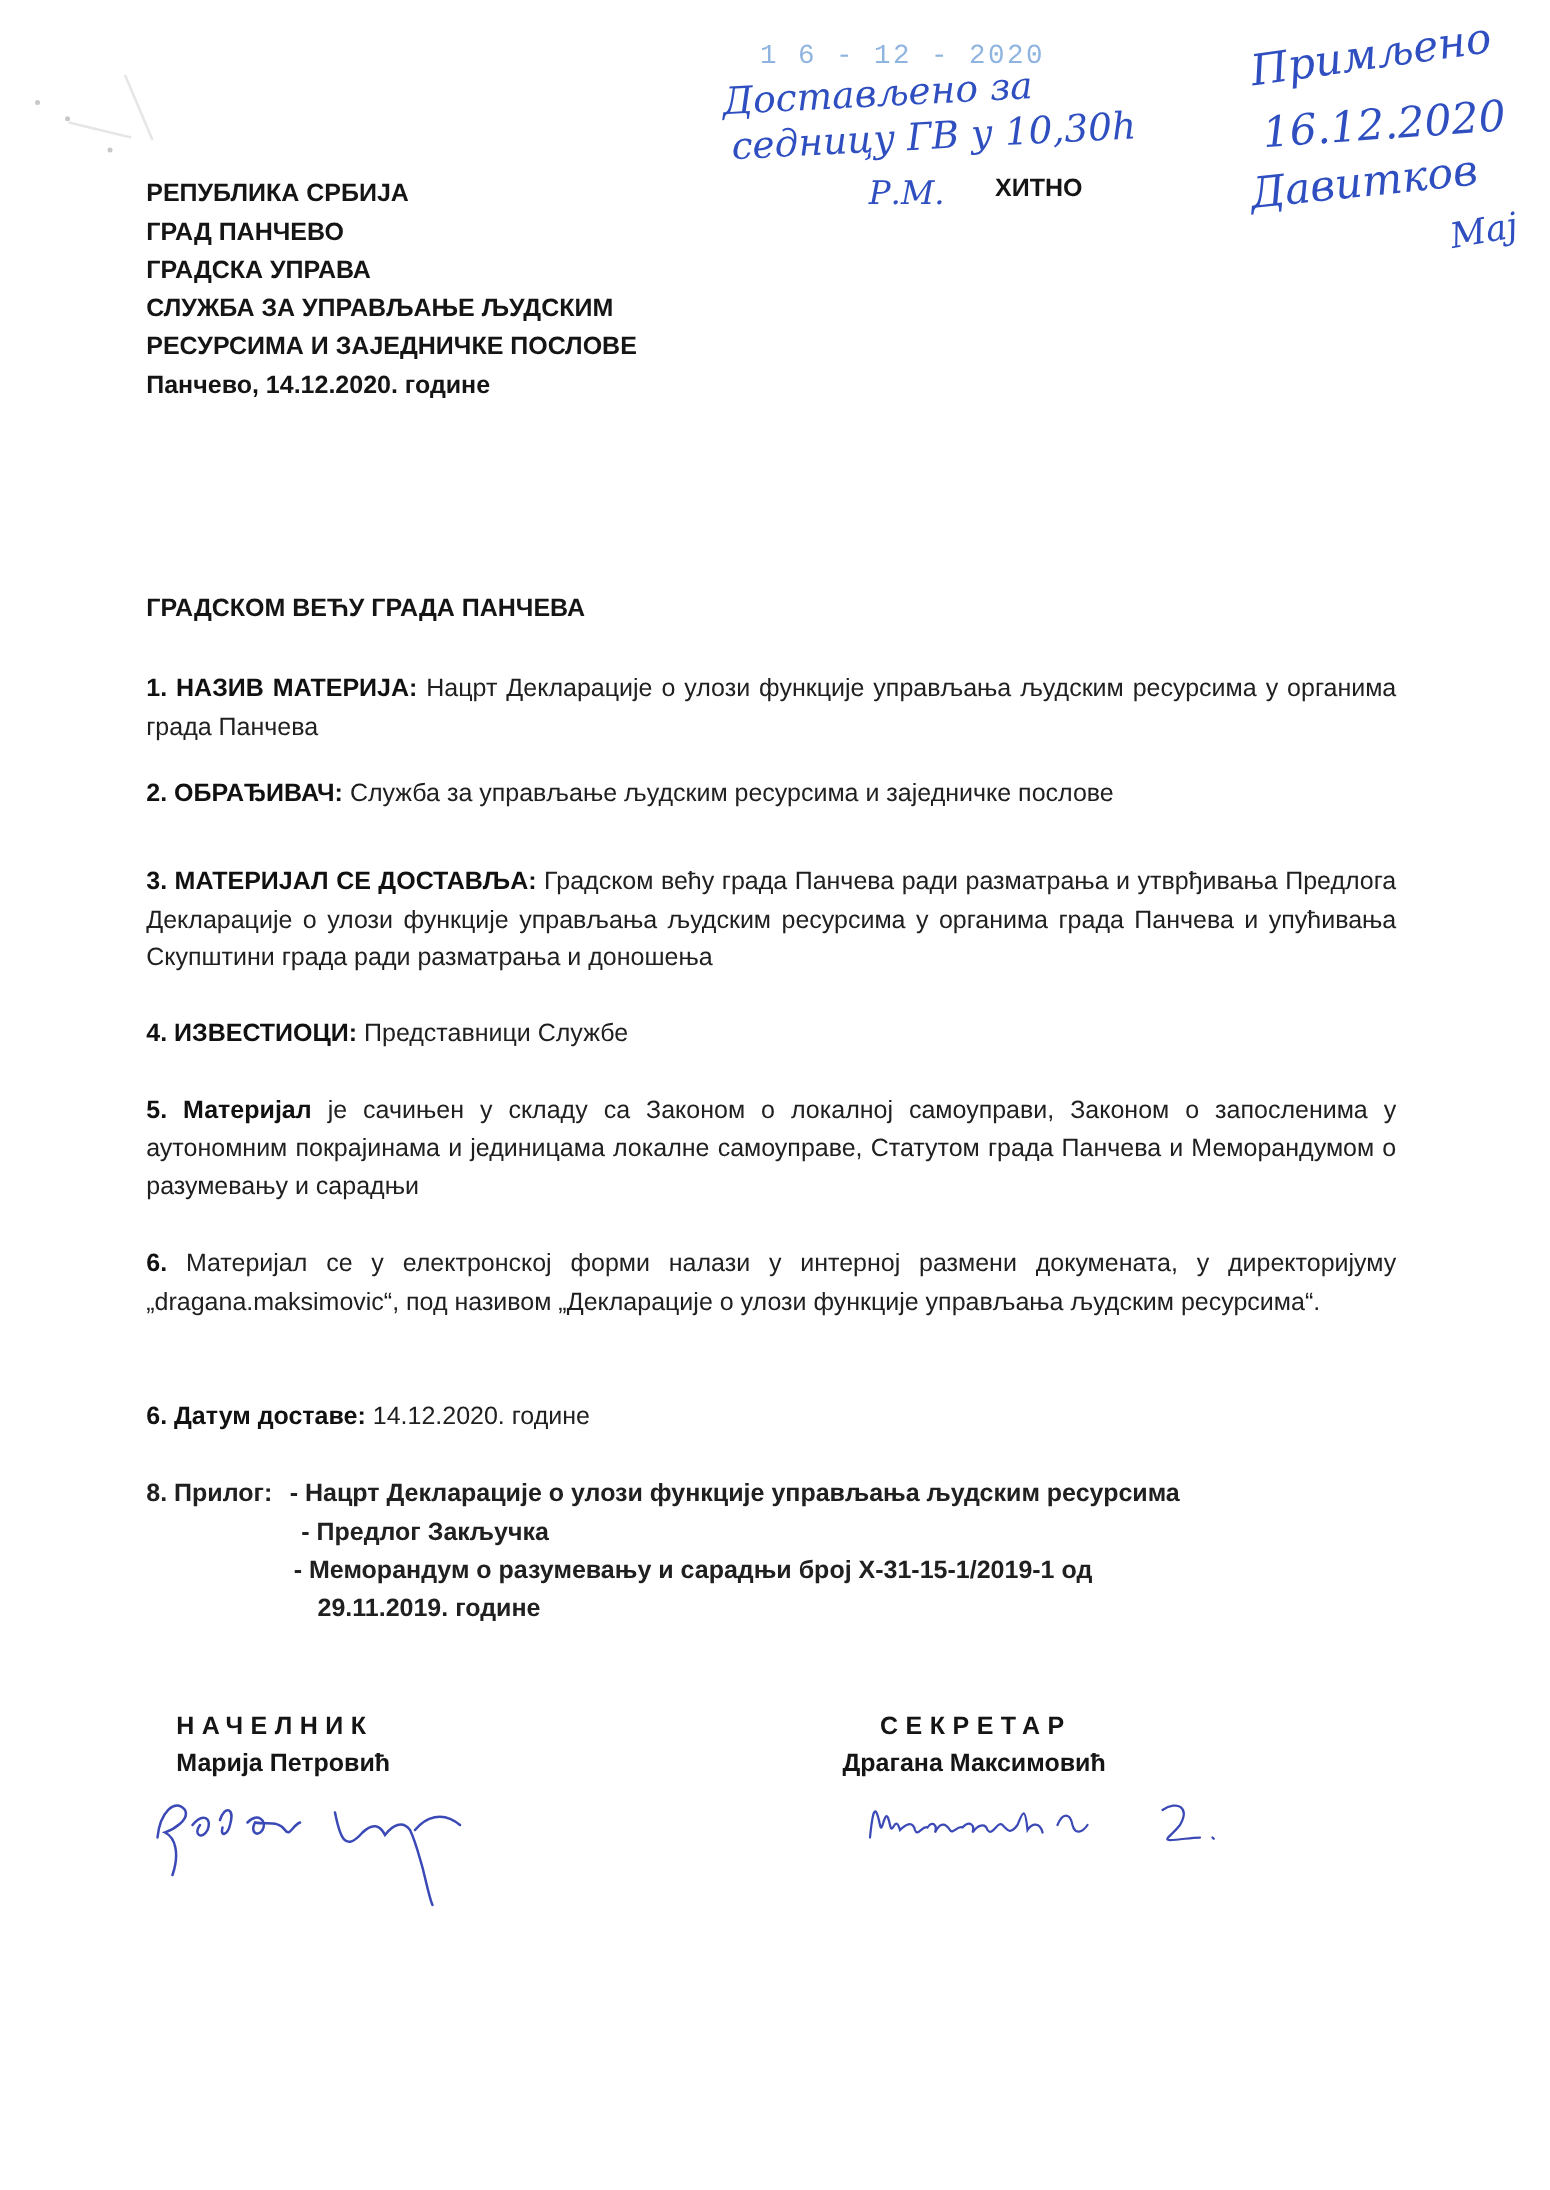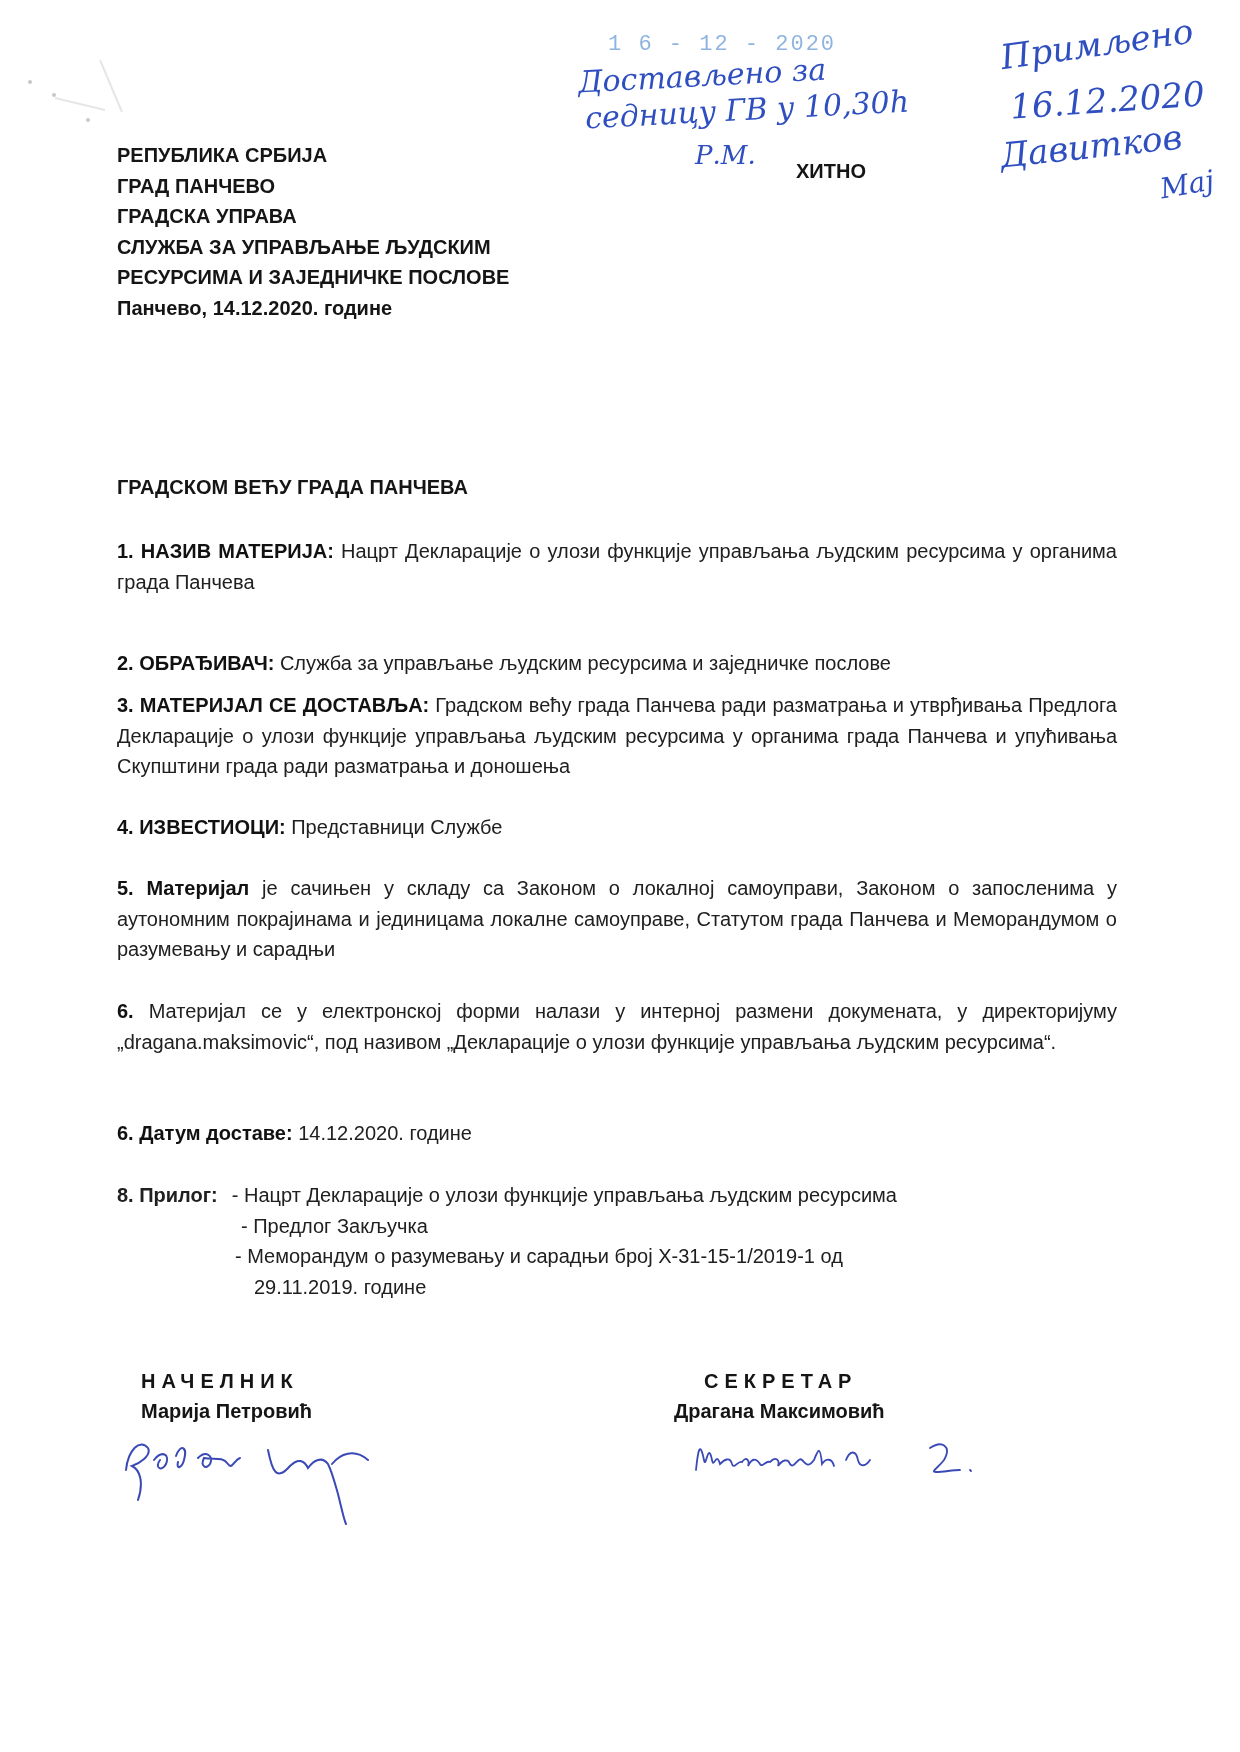--- a/index.html
+++ b/index.html
@@ -3,27 +3,27 @@
 <meta charset="utf-8">
 <style>
   html, body { margin: 0; padding: 0; }
   body {
     width: 1240px; height: 1752px; background: #ffffff; position: relative; overflow: hidden;
     font-family: "Liberation Sans", sans-serif; color: #1a1a1a;
   }
   .abs { position: absolute; }
   .hdr { left: 117px; top: 140px; font-weight: bold; font-size: 20px; line-height: 30.5px; color: #151515; }
   .hdr div { white-space: nowrap; }
-  .hitno { left: 796px; top: 140px; font-weight: bold; font-size: 20px; color: #151515; margin-top: 20px; }
+  .hitno { left: 796px; top: 140px; font-weight: bold; font-size: 20px; color: #151515; }
   .stamp { left: 608px; top: 32px; font-size: 22px; color: #8fb4e0; letter-spacing: 2px; font-family: "Liberation Mono", monospace; }
   .hand { font-family: "DejaVu Serif", serif; font-style: italic; color: #2f4fc0; }
   .addressee { left: 117px; top: 476px; font-weight: bold; font-size: 20px; color: #151515; }
   .para { left: 117px; width: 1000px; font-size: 20px; line-height: 30.5px; text-align: justify; color: #202020; }
   .para b { color: #111; }
-  .att { left: 117px; font-size: 20px; line-height: 30.5px; color: #202020; }
+  .att { left: 117px; font-size: 20px; line-height: 30.5px; color: #202020; font-weight: bold; }
   .att .row { white-space: nowrap; }
   .sig-title { font-weight: bold; font-size: 20px; letter-spacing: 6px; color: #151515; }
   .sig-name { font-weight: bold; font-size: 20px; color: #151515; }
   svg.sigsvg { position: absolute; overflow: visible; }
 </style>
 </head>
 <body>
 
 <div class="abs stamp">1 6 - 12 - 2020</div>
 <div class="abs hand" style="left:578px; top:58px; font-size:30px; transform:rotate(-3deg);">Достављено за</div>
@@ -50,21 +50,21 @@
   <div>СЛУЖБА ЗА УПРАВЉАЊЕ ЉУДСКИМ</div>
   <div>РЕСУРСИМА И ЗАЈЕДНИЧКЕ ПОСЛОВЕ</div>
   <div>Панчево, 14.12.2020. године</div>
 </div>
 
 <div class="abs addressee">ГРАДСКОМ ВЕЋУ ГРАДА ПАНЧЕВА</div>
 
 <div class="abs para" style="top:536px;">
   <b>1. НАЗИВ МАТЕРИЈА:</b><span> Нацрт Декларације о улози функције управљања људским ресурсима у органима града Панчева</span>
 </div>
-<div class="abs para" style="top:648px;">
+<div class="abs para" style="top:620px;">
   <b>2. ОБРАЂИВАЧ:</b><span> Служба за управљање људским ресурсима и заједничке послове</span>
 </div>
 <div class="abs para" style="top:690px;">
   <b>3. МАТЕРИЈАЛ СЕ ДОСТАВЉА:</b><span> Градском већу града Панчева ради разматрања и утврђивања Предлога Декларације о улози функције управљања људским ресурсима у органима града Панчева  и упућивања Скупштини града ради разматрања и доношења</span>
 </div>
 <div class="abs para" style="top:812px;">
   <b>4. ИЗВЕСТИОЦИ:</b><span>  Представници Службе</span>
 </div>
 <div class="abs para" style="top:873px;">
   <b>5. Материјал</b><span> је сачињен у складу са Законом о локалној самоуправи, Законом о запосленима у аутономним покрајинама и јединицама локалне самоуправе, Статутом града Панчева  и Меморандумом о разумевању и сарадњи</span>

